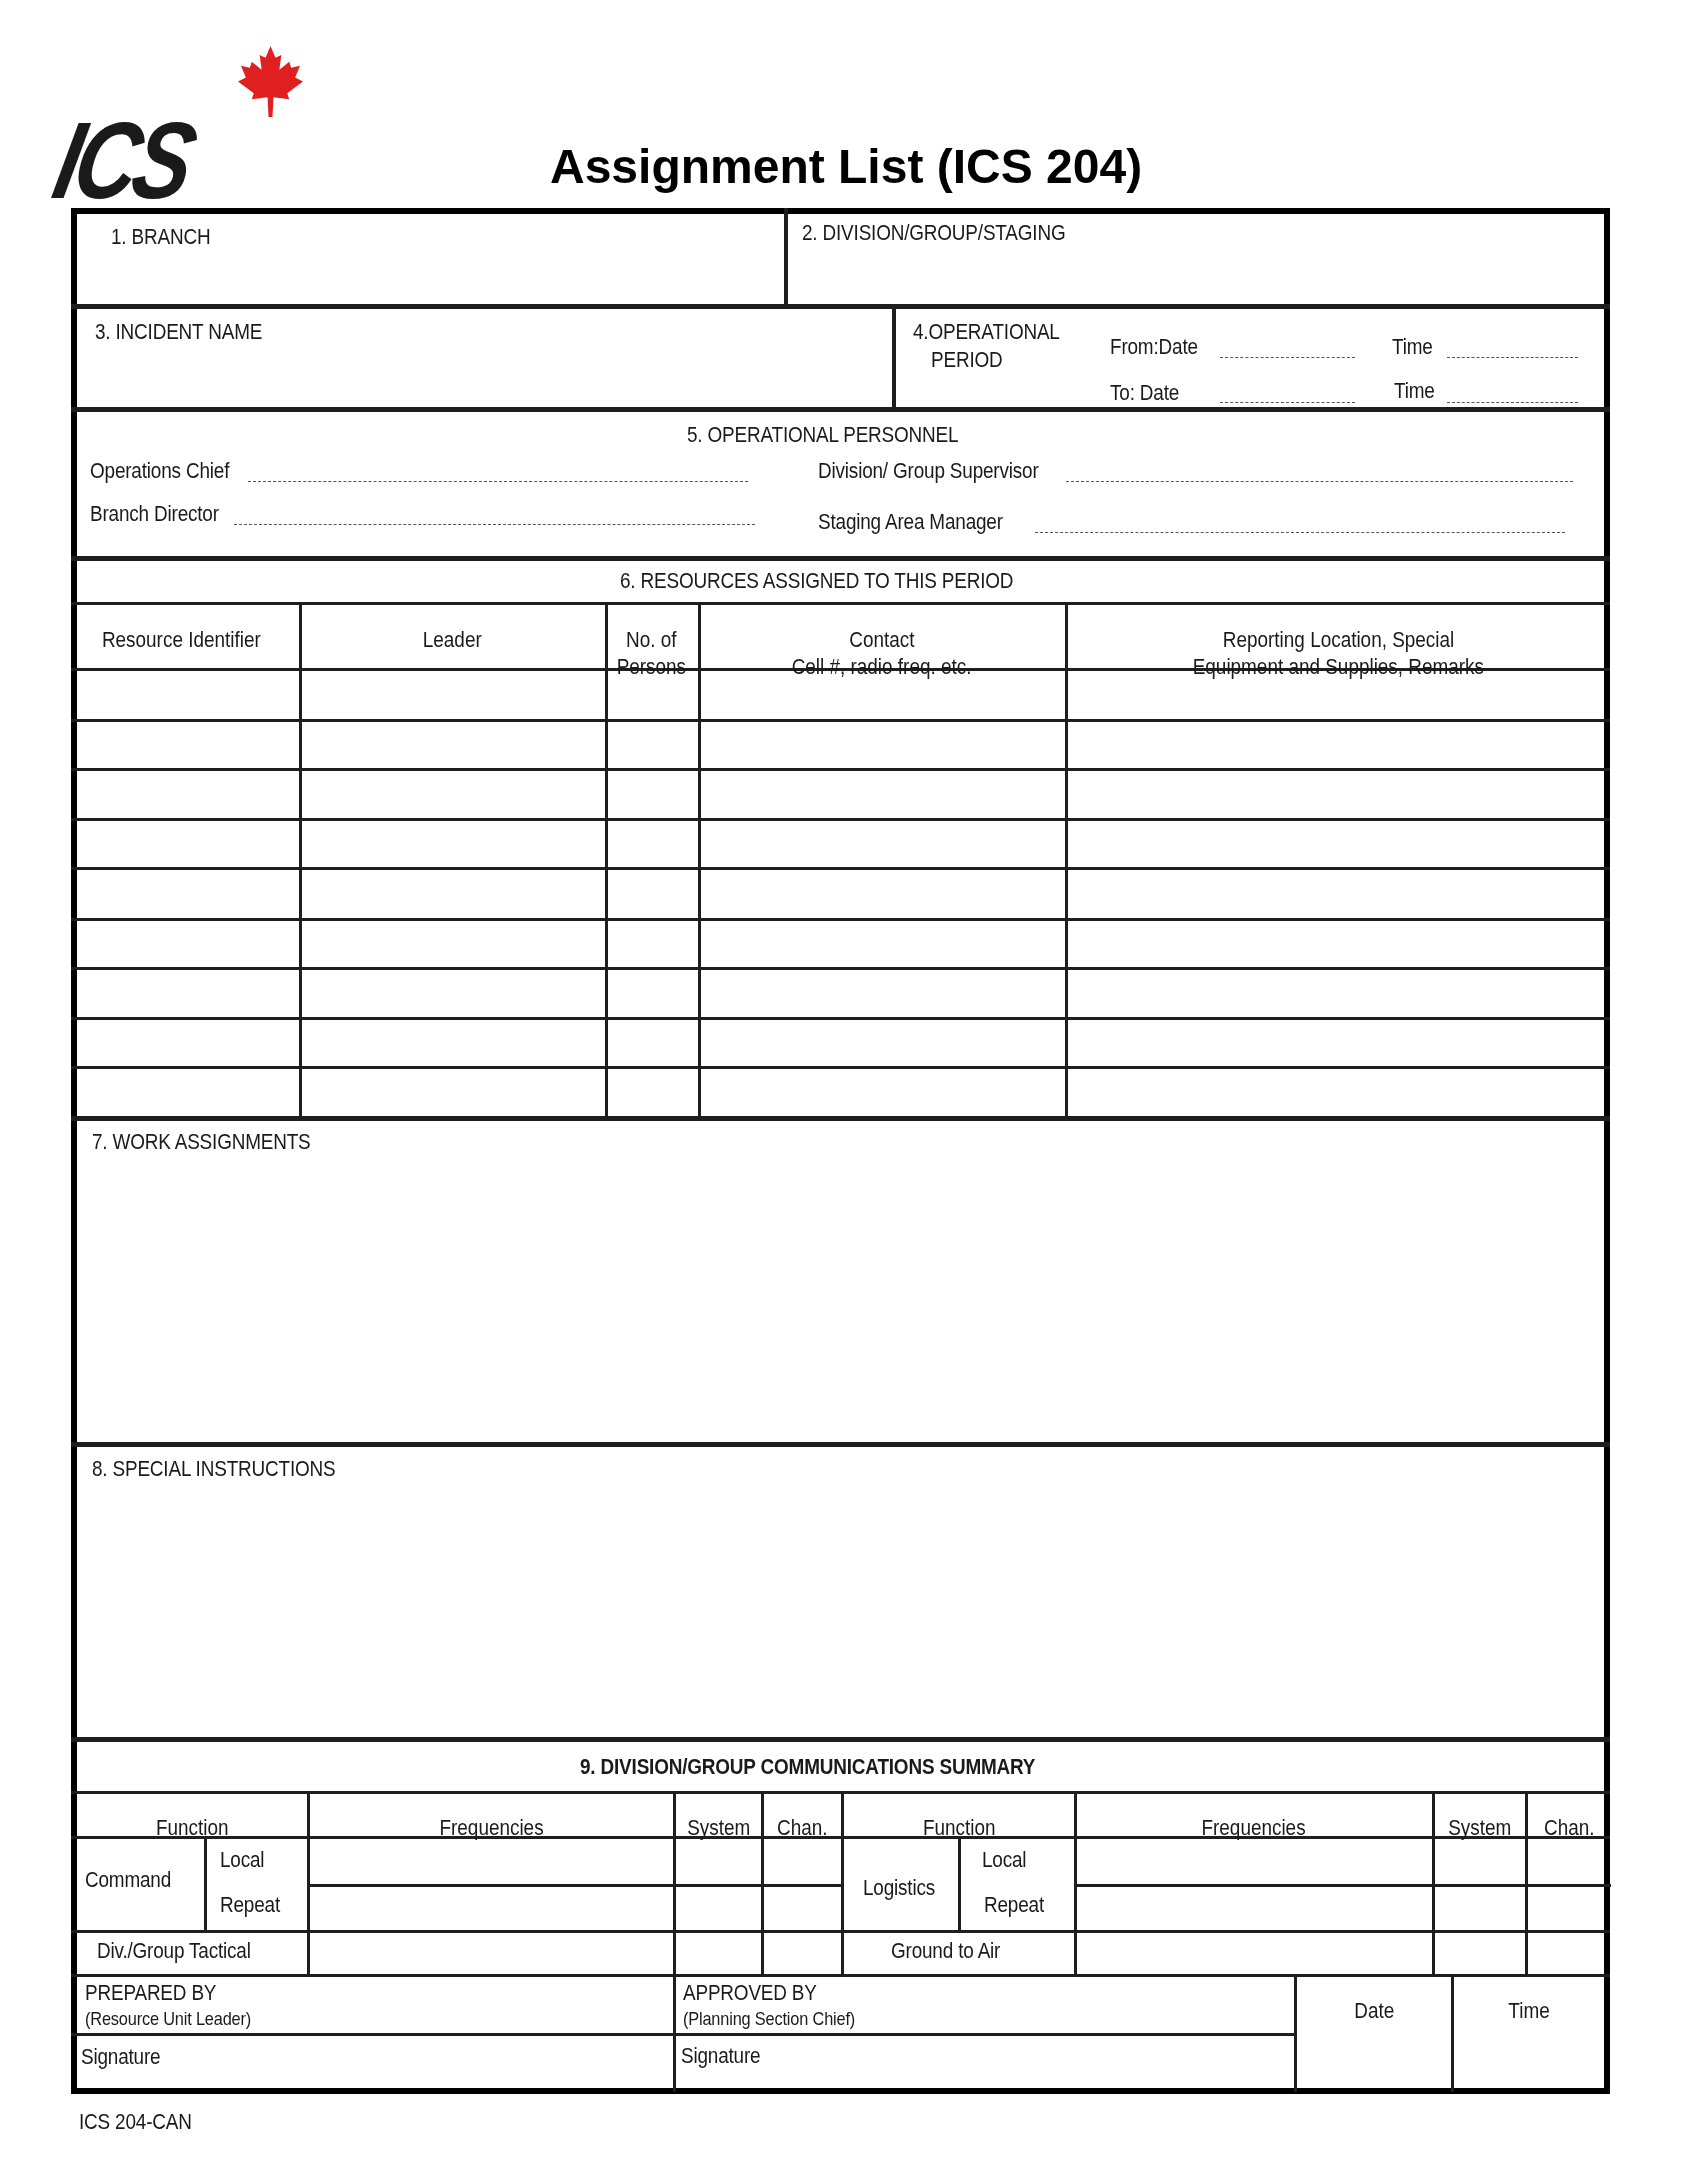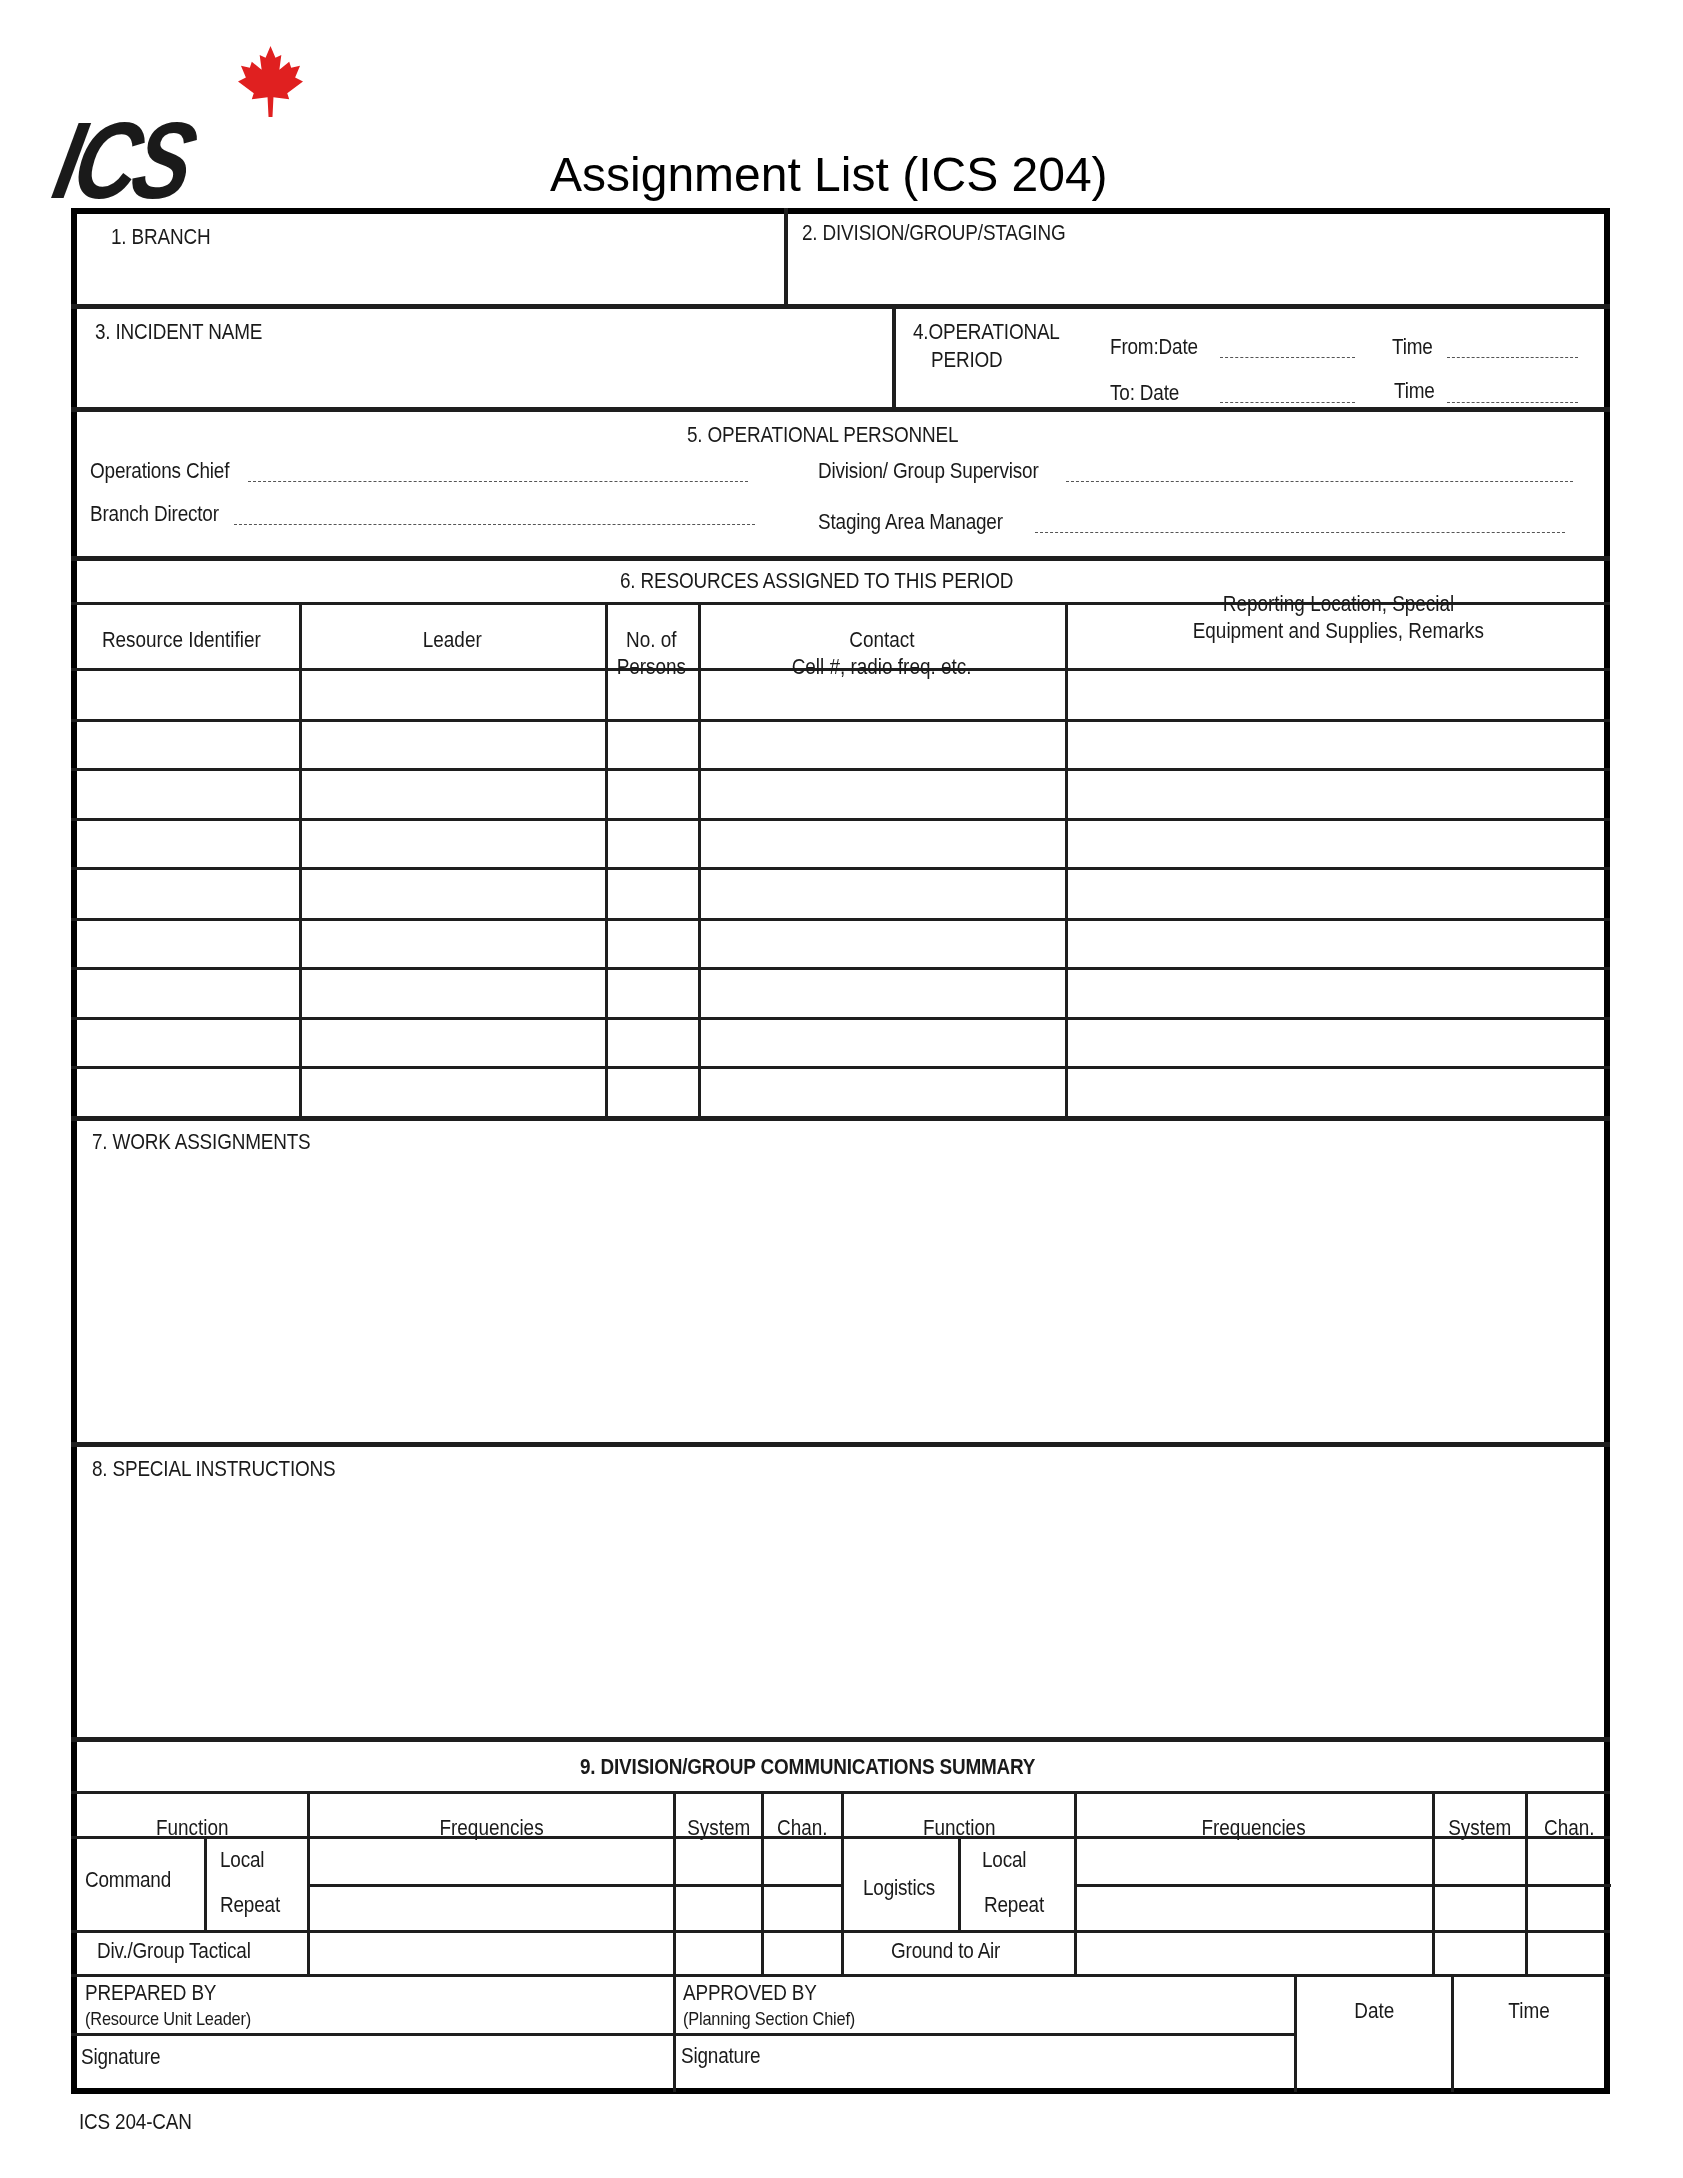--- a/index.html
+++ b/index.html
@@ -3,21 +3,21 @@
 <meta charset="utf-8">
 <style>
   html, body { margin:0; padding:0; background:#fff; }
   body { width:1683px; height:2178px; position:relative; overflow:hidden;
          font-family:"Liberation Sans", sans-serif; color:#1a1a1a; }
   .abs { position:absolute; }
   .hl { position:absolute; background:#1e1e1e; }
   .lbl { position:absolute; font-size:22px; white-space:nowrap; transform:scaleX(0.86); transform-origin:left top; letter-spacing:-0.2px; }
   .lblc { position:absolute; font-size:22px; text-align:center; white-space:nowrap; line-height:27px;margin-top:14px; }
   .lblc span { display:inline-block; transform:scaleX(0.86); }
-  .title { position:absolute; left:550px; top:139px; font-size:48px; font-weight:normal; color:#000; white-space:nowrap;margin-top:8px; }
+  .title { position:absolute; left:550px; top:139px; font-size:48px; font-weight:bold; color:#000; white-space:nowrap; }
   .logo { position:absolute; left:71px; top:97px; font-size:109px; font-weight:bold; font-style:italic; color:#1a1a1a; letter-spacing:-6px; transform:skewX(-12deg) scaleX(0.8); transform-origin:left top; }
   .leaf { position:absolute; left:238px; top:46px; width:65px; height:71px; }
   .outer { position:absolute; left:71px; top:208px; width:1539px; height:1886px; border:6px solid #000; box-sizing:border-box; }
   .field { position:absolute; }
   .blank { border-bottom:1px dashed #555; display:inline-block; }
 </style>
 </head>
 <body>
 
 <div class="logo">ICS</div>
@@ -94,21 +94,21 @@
 <div class="lbl" style="left:818px;top:458px">Division/ Group Supervisor</div>
 <div class="abs blank" style="left:1066px;top:459px;width:507px;height:22px"></div>
 <div class="lbl" style="left:818px;top:509px">Staging Area Manager</div>
 <div class="abs blank" style="left:1035px;top:510px;width:530px;height:22px"></div>
 
 <div class="lbl" style="left:620px;top:568px">6. RESOURCES ASSIGNED TO THIS PERIOD</div>
 <div class="lblc" style="left:77px;top:612px;width:222px;text-align:left;padding-left:12px"><span>Resource Identifier</span></div>
 <div class="lblc" style="left:301px;top:612px;width:303px"><span>Leader</span></div>
 <div class="lblc" style="left:606px;top:612px;width:91px"><span>No. of</span><br><span>Persons</span></div>
 <div class="lblc" style="left:699px;top:612px;width:366px"><span>Contact</span><br><span>Cell #, radio  freq. etc.</span></div>
-<div class="lblc" style="left:1067px;top:576px;width:543px"><span>Reporting Location, Special</span><br><span>Equipment and Supplies, Remarks</span></div>
+<div class="lblc" style="left:1067px;top:612px;width:543px"><span>Reporting Location, Special</span><br><span>Equipment and Supplies, Remarks</span></div>
 <div id="res-rows">
     <div class="abs" style="left: 77px; top: 672px; width: 1528px; height: 46px;">
       <div class="abs" style="left: 0px; top: 0px; width: 220px; height: 100%;"></div>
       <div class="abs" style="left: 224px; top: 0px; width: 302px; height: 100%;"></div>
       <div class="abs" style="left: 530px; top: 0px; width: 89px; height: 100%;"></div>
       <div class="abs" style="left: 623px; top: 0px; width: 363px; height: 100%;"></div>
       <div class="abs" style="left: 990px; top: 0px; width: 534px; height: 100%;"></div>
     </div>
     <div class="hl" style="left: 71px; top: 719px; width: 1539px; height: 3px;"></div>
     <div class="abs" style="left: 77px; top: 722px; width: 1528px; height: 46px;">

